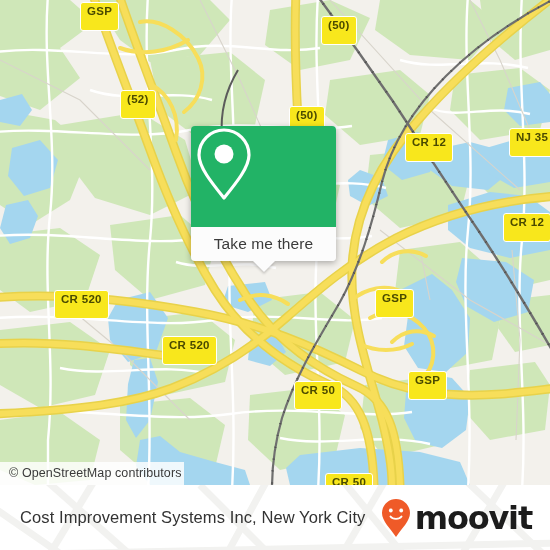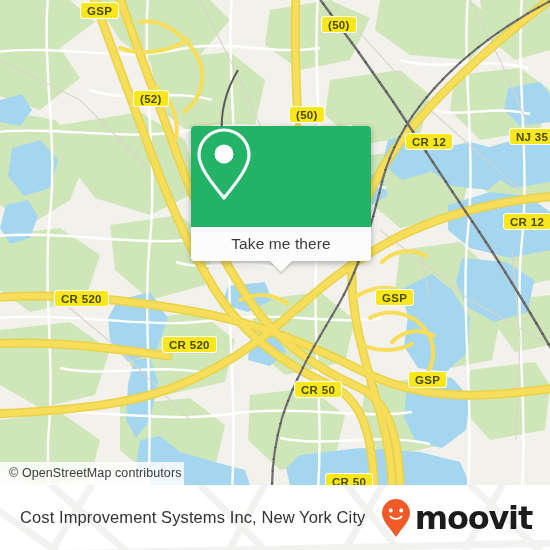--- a/index.html
+++ b/index.html
@@ -21,32 +21,32 @@
   
   .shield{
     position:absolute;
     background:#f8e71c;
     border:1.6px solid #ffffff;
     border-radius:3px;
     color:#4a4a00;
     font-weight:bold;
     font-size:11.5px;
     line-height:1;
-    padding:3px 6px 0 6px;
+    padding:3px 6px 12px 6px;
     white-space:nowrap;
     letter-spacing:.3px;
     box-sizing:border-box;
     font-family:"Liberation Sans", sans-serif;
     text-align:center;
   }
 
   
   #popup{
     position:absolute;
-    left:191px;top:126px;width:180px;
+    left:191px;top:126px;width:145px;
     border-radius:4px;
     box-shadow:0 2px 6px rgba(0,0,0,.30);
     overflow:visible;
     z-index:40;
   }
   #popup-green{
     height:101px;
     background:#22b366;
     border-radius:4px 4px 0 0;
     display:flex;align-items:center;justify-content:center;
@@ -260,21 +260,21 @@
           <path d="M560,-4 C520,16 480,42 446,76 C414,108 392,142 382,182
                    C372,224 360,266 340,302 C318,340 296,374 282,418
                    C274,446 272,468 272,488" stroke="#4a4a4a" stroke-width="2.2" stroke-dasharray="1 11"></path>
           <path d="M238,70 C226,90 220,112 222,136" stroke="#5b5b5b" stroke-width="2"></path>
         </g>
 
       </g>
     </svg>
 
     <div class="shield" style="left:80px;top:2px">GSP</div>
-    <div class="shield" style="left:133px;top:90px">(52)</div>
+    <div class="shield" style="left:120px;top:90px">(52)</div>
     <div class="shield" style="left:321px;top:16px">(50)</div>
     <div class="shield" style="left:289px;top:106px">(50)</div>
     <div class="shield" style="left:405px;top:133px">CR 12</div>
     <div class="shield" style="left:509px;top:128px">NJ 35</div>
     <div class="shield" style="left:503px;top:213px">CR 12</div>
     <div class="shield" style="left:54px;top:290px">CR 520</div>
     <div class="shield" style="left:162px;top:336px">CR 520</div>
     <div class="shield" style="left:375px;top:289px">GSP</div>
     <div class="shield" style="left:408px;top:371px">GSP</div>
     <div class="shield" style="left:294px;top:381px">CR 50</div>

